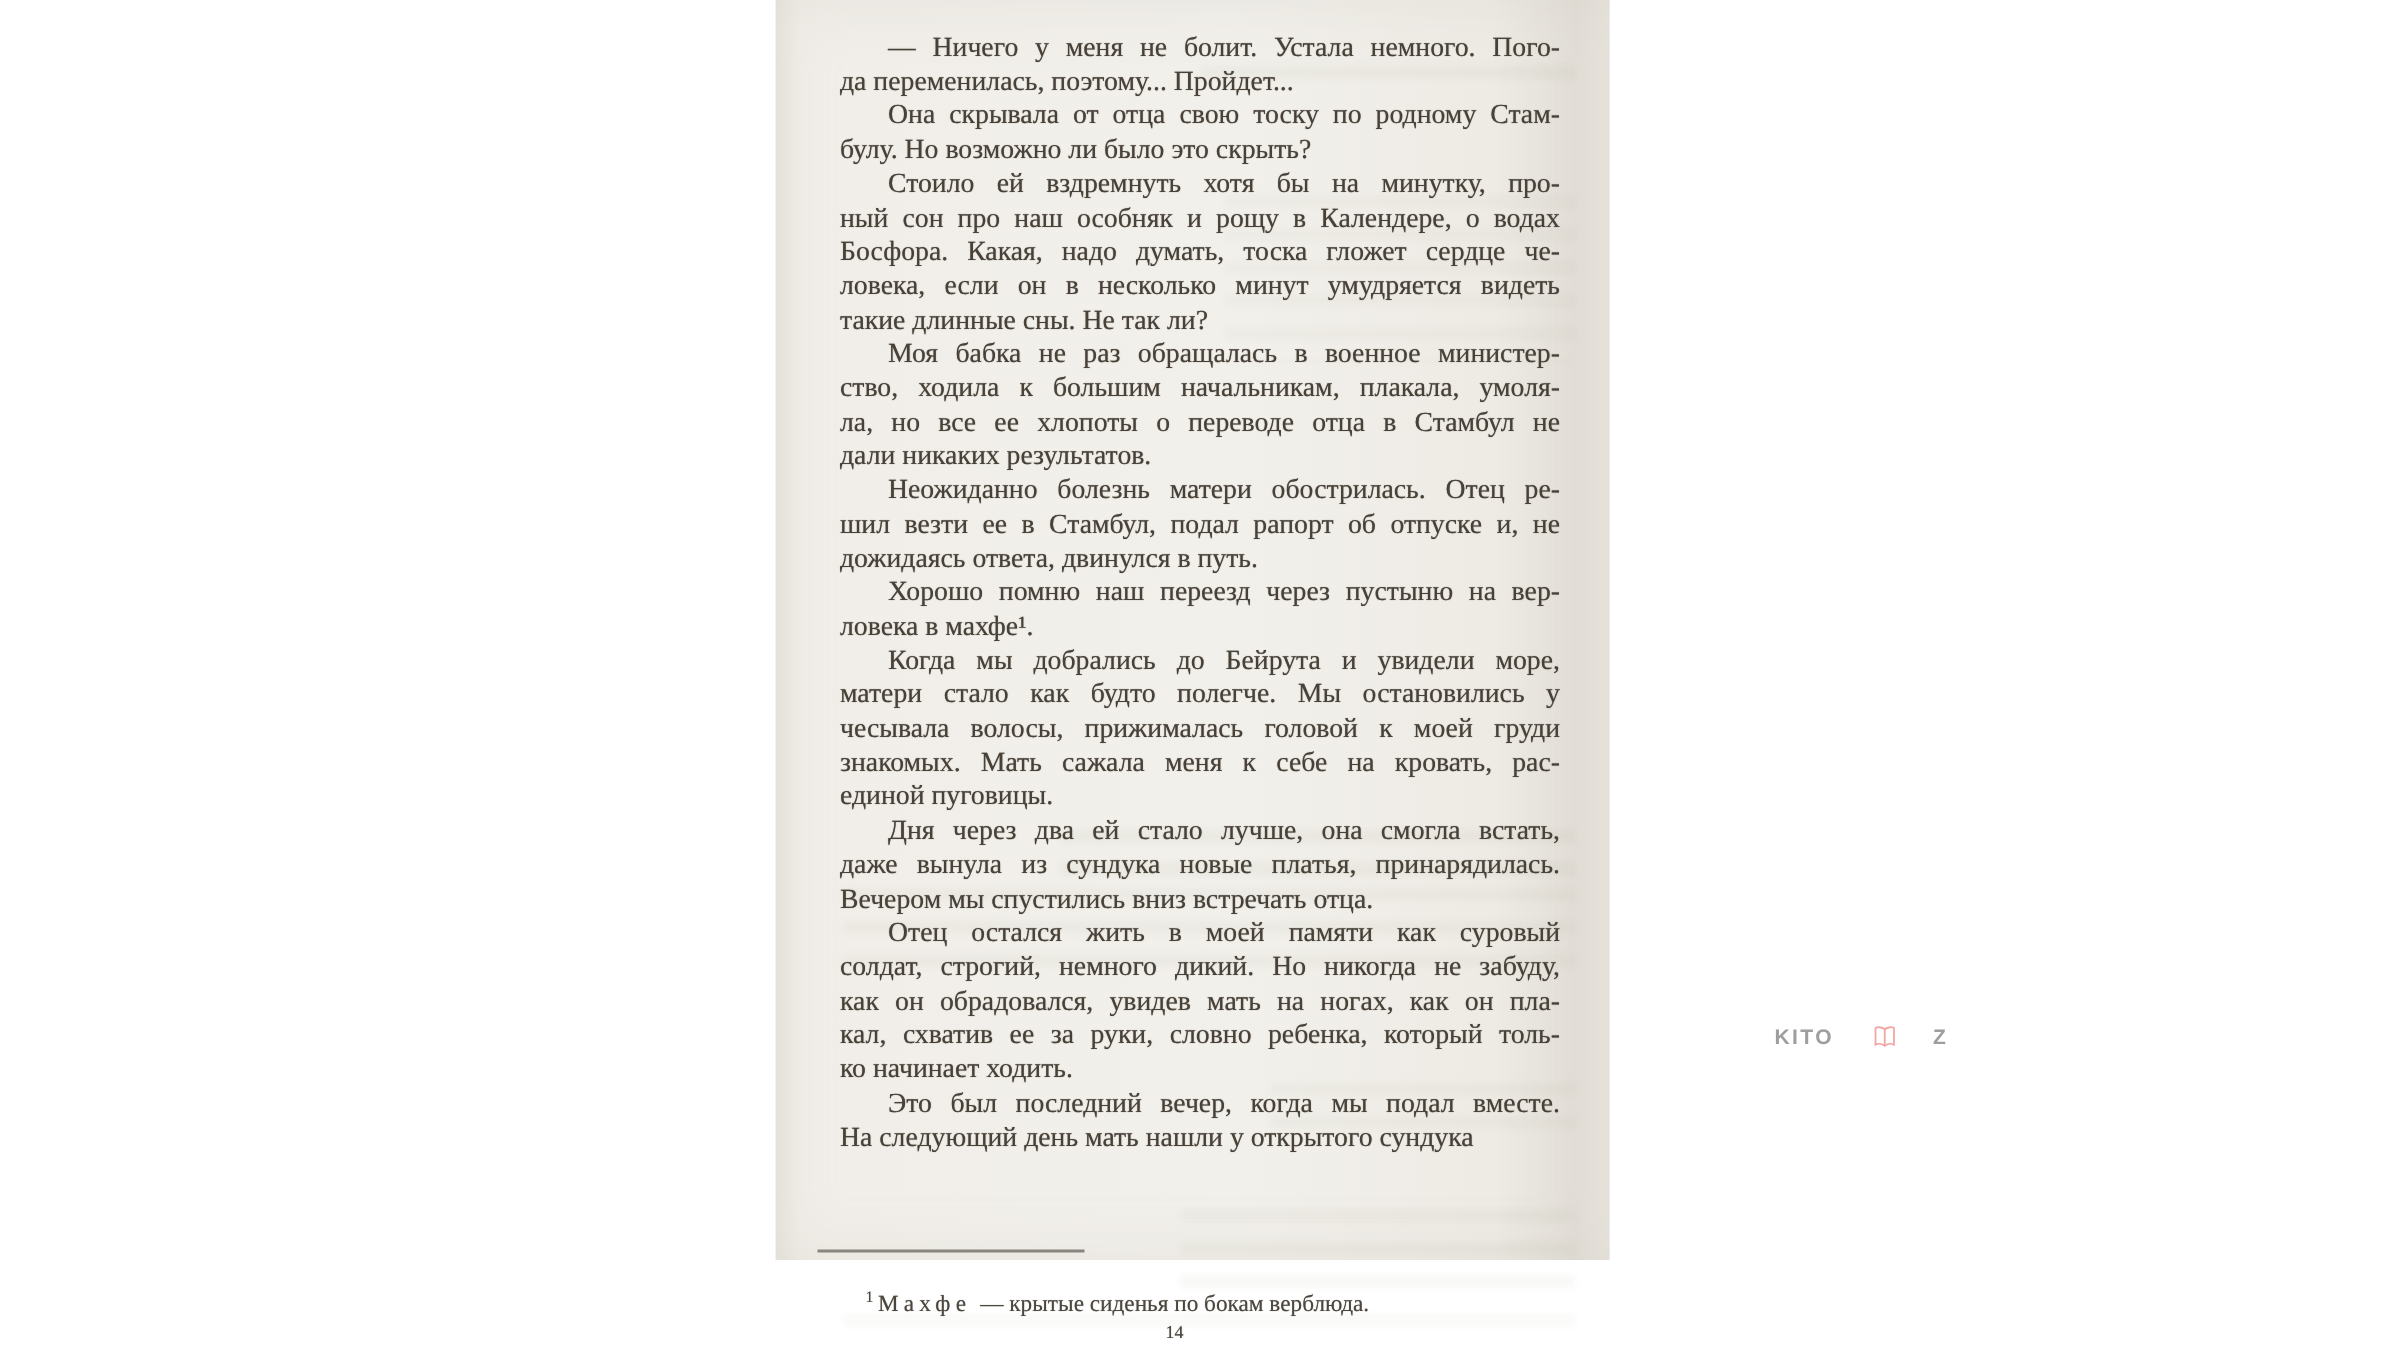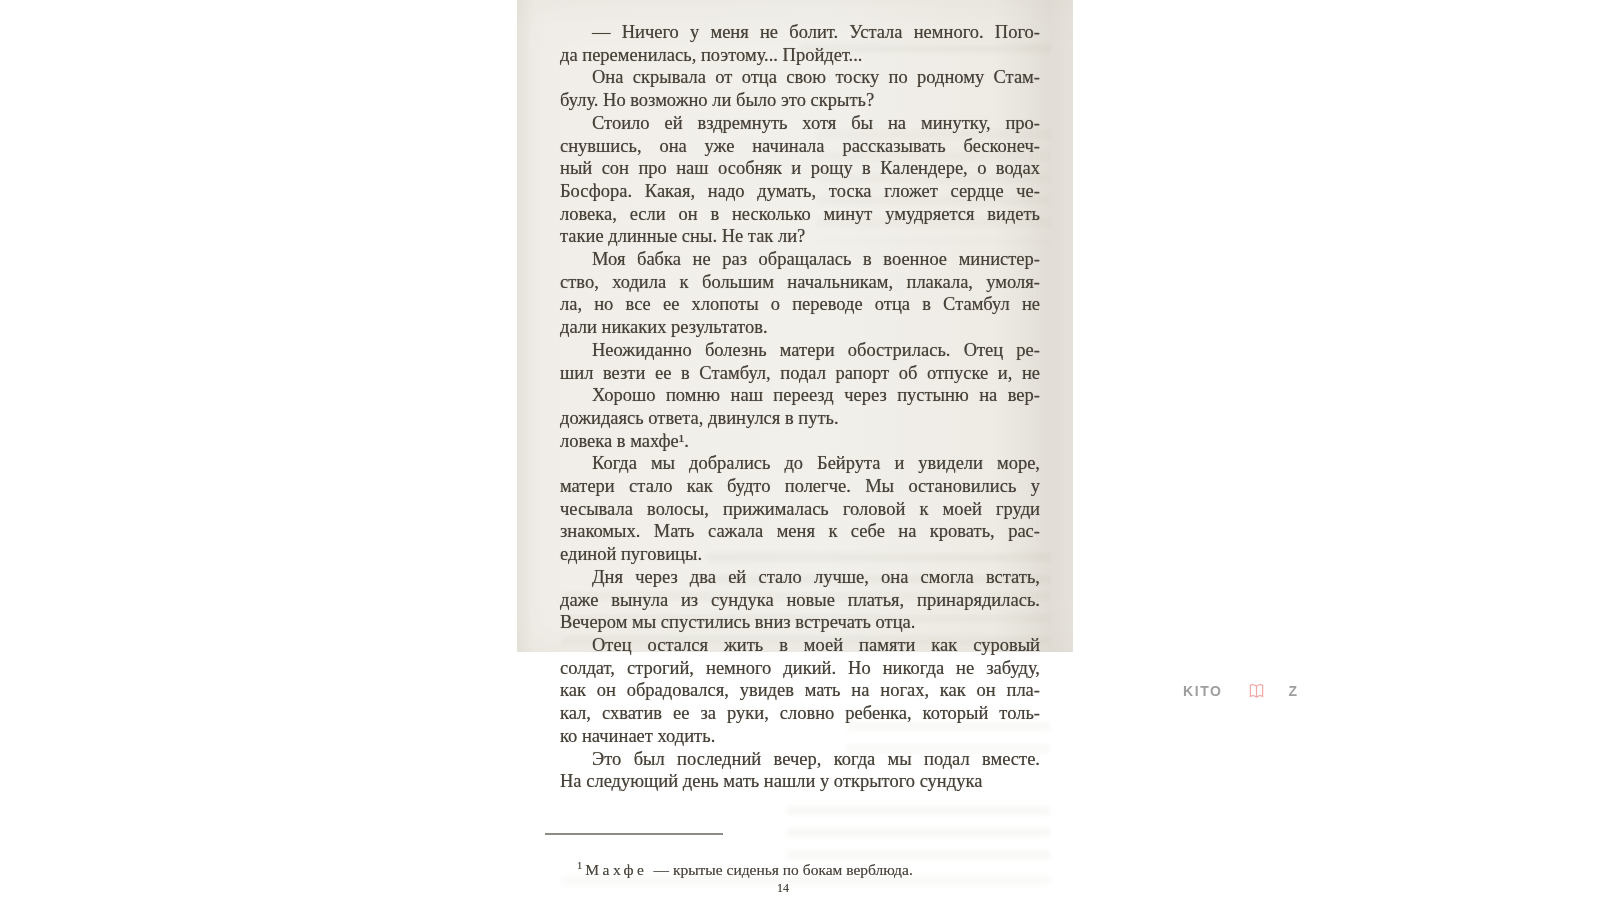--- a/index.html
+++ b/index.html
@@ -2,21 +2,21 @@
 <html><head>
 <meta charset="utf-8">
 <style>
   html,body { margin:0; padding:0; background:#ffffff; }
   .canvas {
     position:relative; width:1600px; height:900px; overflow:hidden;
     background:#ffffff;
     font-family:"Liberation Serif", serif;
   }
   .book-page {
-    position:absolute; left:517px; top:0; width:556px; height:652px;
+    position:absolute; left:517px; top:0; width:556px; height:840px;
     background:linear-gradient(90deg,
       #e9e6e0 0px, #f1eee9 16px, #f2f0eb 55%, #eeebe5 86%,
       #e2ded7 96%, #eae6e0 100%);
     box-shadow: inset 0 0 40px rgba(200,195,185,0.25);
     text-decoration: underline;
   }
   
   .bleed {
     position:absolute; filter:blur(2px); opacity:.45; pointer-events:none;
     background-image:repeating-linear-gradient(180deg,
@@ -79,36 +79,35 @@
     <div class="bleed b7"></div>
 
     <div class="text-block">
       <div class="ln ind">— Ничего у меня не болит. Устала немного. Пого-</div>
       <div class="ln end">да переменилась, поэтому... Пройдет...</div>
 
       <div class="ln ind">Она скрывала от отца свою тоску по родному Стам-</div>
       <div class="ln end">булу. Но возможно ли было это скрыть?</div>
 
       <div class="ln ind">Стоило ей вздремнуть хотя бы на минутку, про-</div>
-      <div class="ln">снувшись, она уже начинала рассказывать бесконеч-</div>
       <div class="ln">ный сон про наш особняк и рощу в Календере, о водах</div>
       <div class="ln">Босфора. Какая, надо думать, тоска гложет сердце че-</div>
       <div class="ln">ловека, если он в несколько минут умудряется видеть</div>
       <div class="ln end">такие длинные сны. Не так ли?</div>
 
       <div class="ln ind">Моя бабка не раз обращалась в военное министер-</div>
       <div class="ln">ство, ходила к большим начальникам, плакала, умоля-</div>
       <div class="ln">ла, но все ее хлопоты о переводе отца в Стамбул не</div>
       <div class="ln end">дали никаких результатов.</div>
 
       <div class="ln ind">Неожиданно болезнь матери обострилась. Отец ре-</div>
       <div class="ln">шил везти ее в Стамбул, подал рапорт об отпуске и, не</div>
+      <div class="ln end">дожидаясь ответа, двинулся в путь.</div>
+
       <div class="ln ind">Хорошо помню наш переезд через пустыню на вер-</div>
-
-      <div class="ln end">дожидаясь ответа, двинулся в путь.</div>
       <div class="ln end">ловека в махфе¹.</div>
 
       <div class="ln ind">Когда мы добрались до Бейрута и увидели море,</div>
       <div class="ln">матери стало как будто полегче. Мы остановились у</div>
       <div class="ln">чесывала волосы, прижималась головой к моей груди</div>
       <div class="ln">знакомых. Мать сажала меня к себе на кровать, рас-</div>
       <div class="ln end">единой пуговицы.</div>
 
       <div class="ln ind">Дня через два ей стало лучше, она смогла встать,</div>
       <div class="ln">даже вынула из сундука новые платья, принарядилась.</div>

